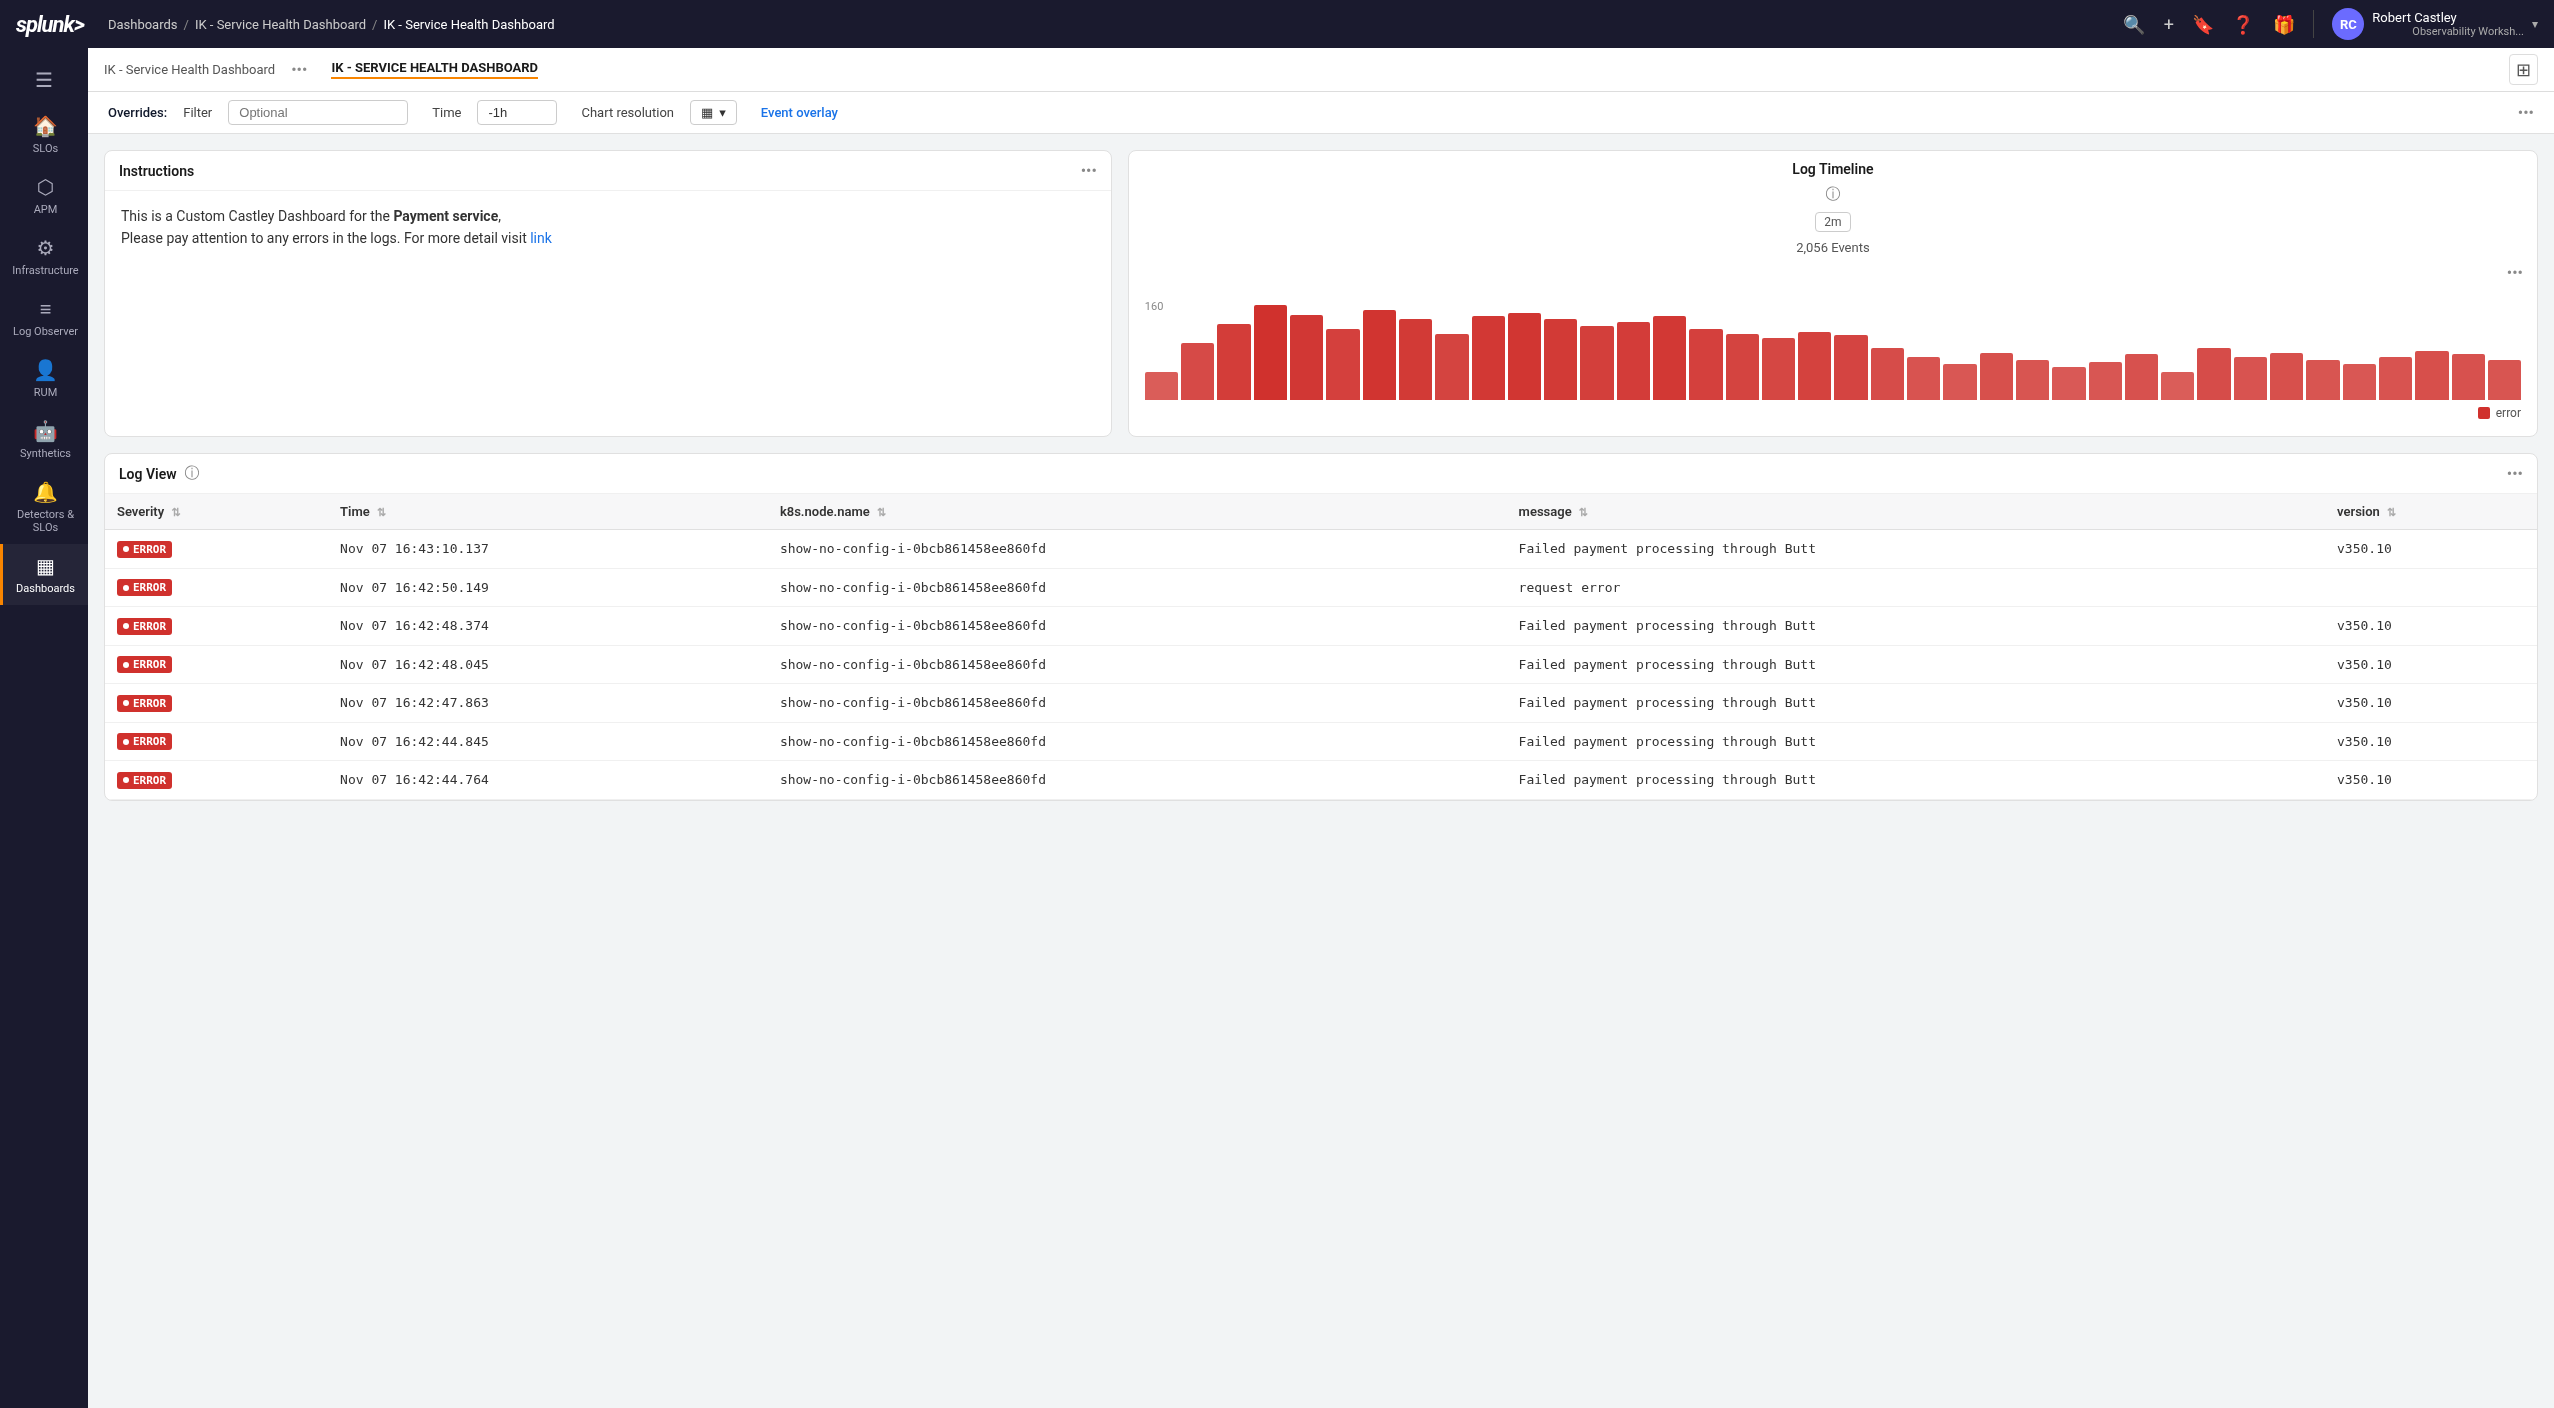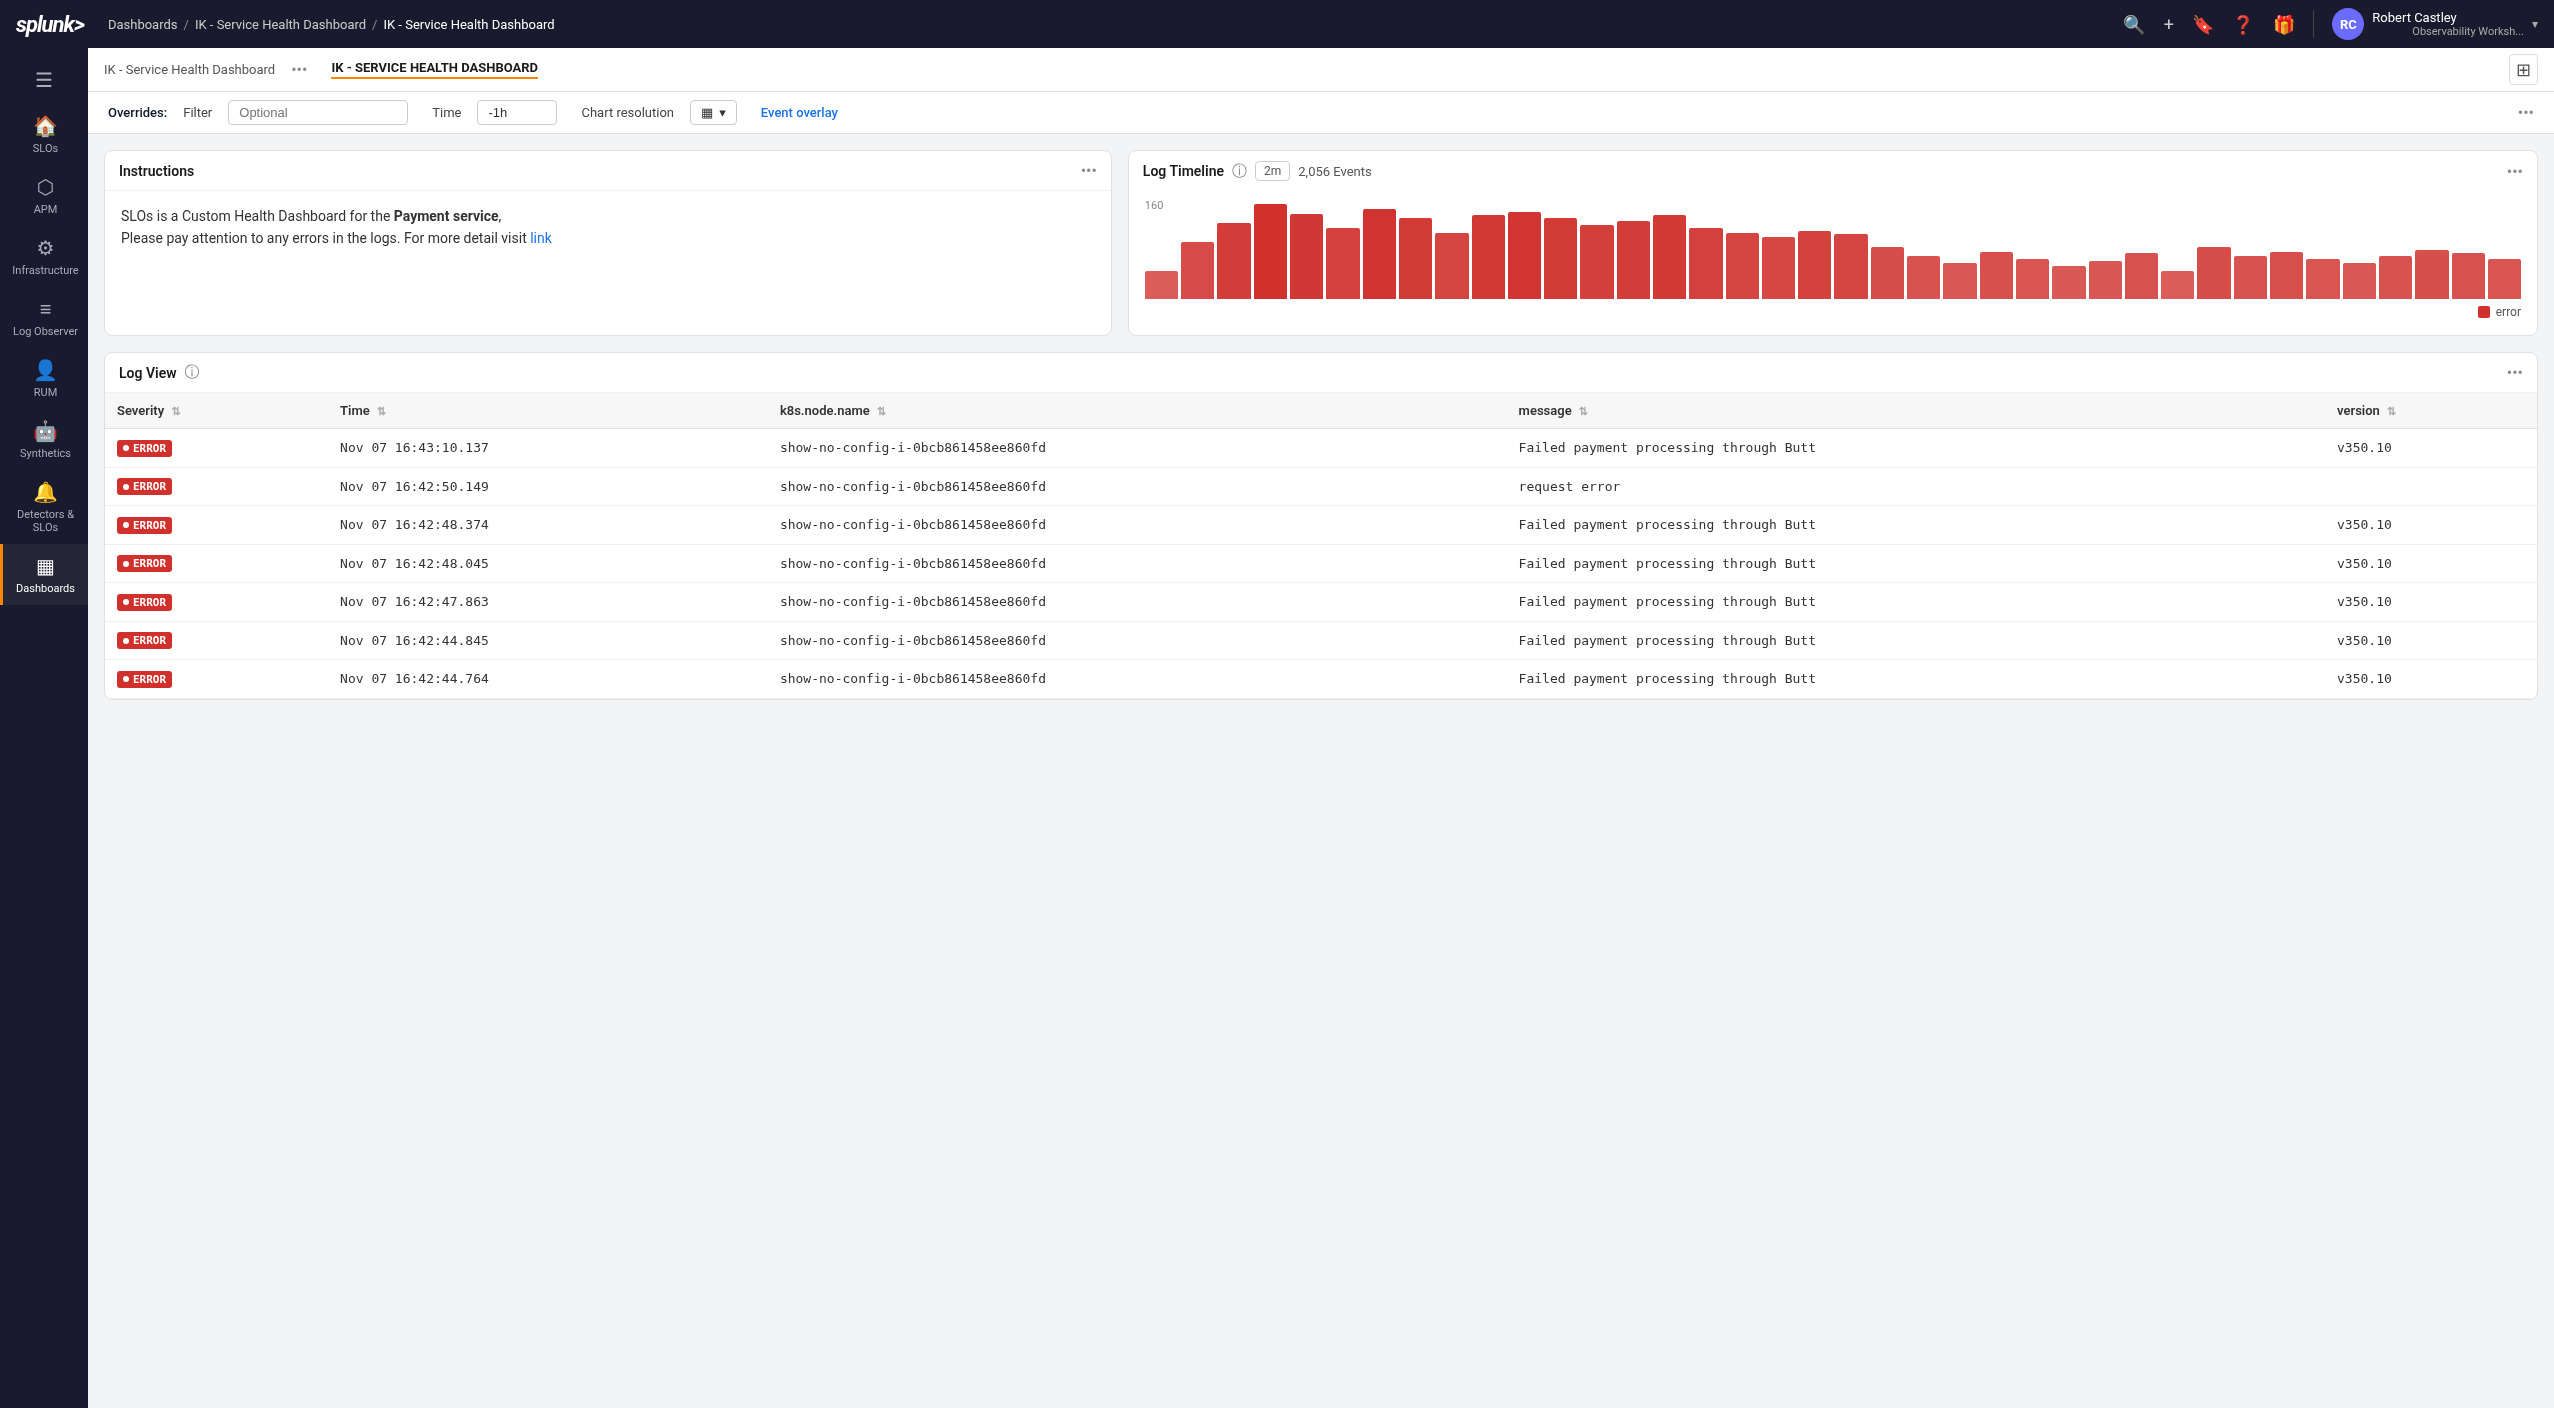--- a/index.html
+++ b/index.html
@@ -160,21 +160,21 @@
     .panel-body { padding: 14px 16px; }
 
     
     .instructions-panel { flex: 1; }
     .instructions-text { font-size: 14px; color: #333; line-height: 1.6; }
     .instructions-text .bold { font-weight: 700; }
     .instructions-text .link { color: #1a73e8; cursor: pointer; text-decoration: none; }
 
     
     .log-timeline-panel { flex: 1.4; }
-    .log-timeline-header { display: flex; align-items: center; gap: 8px; padding: 10px 14px; }
+    .log-timeline-header { display: flex; align-items: center; gap: 8px; padding: 10px 14px; flex-direction: column; }
     .info-badge { font-size: 15px; color: #888; cursor: pointer; }
     .time-badge { border: 1px solid #ccc; border-radius: 4px; padding: 2px 8px; font-size: 12px; color: #555; }
     .events-count { font-size: 13px; color: #555; }
 
     
     .bar-chart-container { padding: 8px 16px 16px; position: relative; }
     .bar-chart { display: flex; align-items: flex-end; gap: 3px; height: 100px; }
     .bar { background: #d0312d; border-radius: 2px 2px 0 0; flex: 1; min-width: 8px; }
     .chart-y-label { font-size: 11px; color: #888; position: absolute; left: 16px; top: 8px; }
     .chart-x-labels { display: flex; justify-content: space-between; margin-top: 4px; padding: 0 2px; }
@@ -310,21 +310,21 @@
 
       <div class="top-panels">
 
         <div class="panel-card instructions-panel">
           <div class="panel-header">
             <span class="panel-title">Instructions</span>
             <span class="panel-more">•••</span>
           </div>
           <div class="panel-body">
             <div class="instructions-text">
-              <span>SLOs is a Custom Health Dashboard for the </span><span class="bold">Payment service</span><span>,</span><br>
+              <span>This is a Custom Castley Dashboard for the </span><span class="bold">Payment service</span><span>,</span><br>
               <span>Please pay attention to any errors in the logs. For more detail visit </span><a class="link" href="#">link</a>
             </div>
           </div>
         </div>
 
         <div class="panel-card log-timeline-panel">
           <div class="log-timeline-header">
             <span class="panel-title">Log Timeline</span>
             <span class="info-badge">ⓘ</span>
             <span class="time-badge">2m</span>

